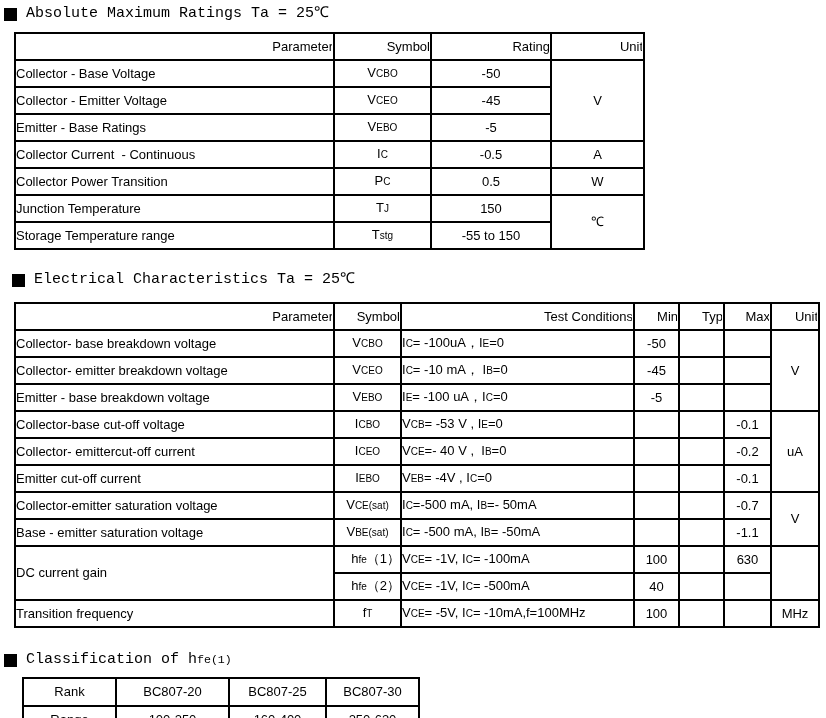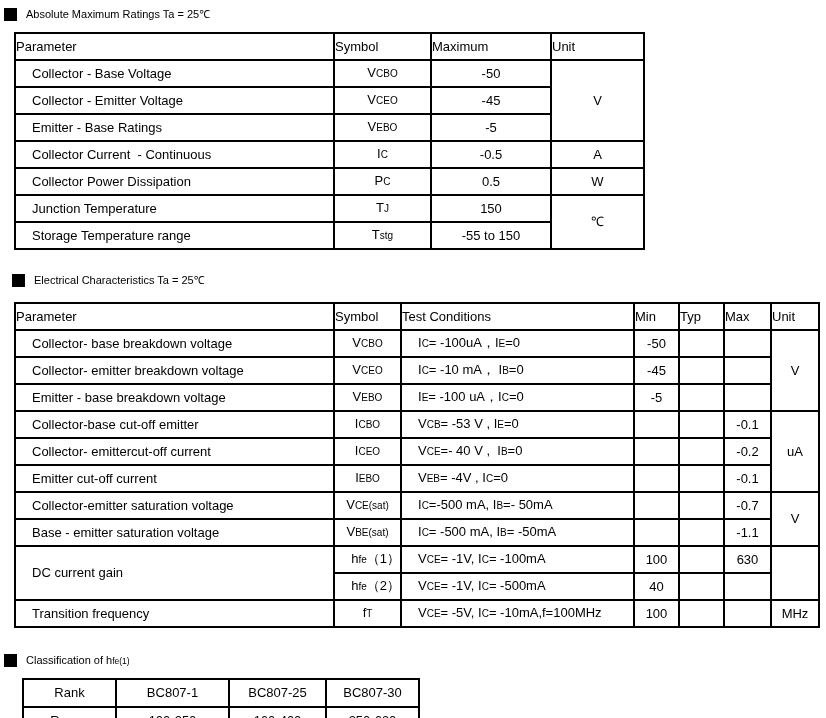--- a/index.html
+++ b/index.html
@@ -1,35 +1,35 @@
 <!DOCTYPE html>
 <html><head>
 <meta charset="utf-8">
 <style>
   html,body { margin:0; padding:0; }
   body {
     width:826px; height:718px; background:#ffffff; color:#000000;
     font-family:"Liberation Sans", sans-serif;
     overflow:hidden;
   }
-  .heading { display:flex; align-items:center; gap:9px; font-size:11px; line-height:18px; }
+  .heading { display:flex; align-items:center; gap:9px; font-size:15px; line-height:18px;font-family:Liberation Mono, monospace; }
   .heading .sq { width:13px; height:13px; background:#000; flex:0 0 auto; }
   #heading-1 { margin:5px 0 0 4px; }
   #heading-2 { margin:21px 0 0 4px;padding-left:8px; }
   #heading-3 { margin:23px 0 0 4px; }
 
   table { border-collapse:collapse; table-layout:fixed; }
   td, th {
     border:2px solid #000;
     font-size:13px; font-weight:normal;
     padding:0; height:25px; overflow:hidden;
     line-height:14px;
   }
-  th { text-align:left; }
-  .left { text-align:left; padding-left:16px; white-space:pre; }
+  th { text-align:right;border-radius:9px; }
+  .left { text-align:left; padding-left:0; white-space:pre; }
   .ctr  { text-align:center; }
   .symleft { text-align:right; padding-left:3px; white-space:pre; }
   .sm { font-size:0.77em; }
 
   #table-abs { margin:9px 0 0 14px; width:629px; }
   #table-elec { margin:13px 0 0 14px; width:804px; }
   #table-class { margin:8px 0 0 22px; width:396px; }
   #table-class td { height:26px; }
 </style>
 </head>
@@ -44,21 +44,21 @@
   <colgroup>
       <col style="width:319px">
       <col style="width:97px">
       <col style="width:120px">
       <col style="width:93px">
     </colgroup>
   <tbody>
       <tr>
     <th>Parameter</th>
     <th>Symbol</th>
-    <th>Maximum</th>
+    <th>Rating</th>
     <th>Unit</th>
   </tr>
   <tr>
     <td class="left">Collector - Base Voltage</td>
     <td class="ctr"><span>V</span><span class="sm">CBO</span></td>
     <td class="ctr">-50</td>
     <td class="ctr" rowspan="3">V</td>
   </tr>
   <tr>
     <td class="left">Collector - Emitter Voltage</td>
@@ -70,21 +70,21 @@
     <td class="ctr"><span>V</span><span class="sm">EBO</span></td>
     <td class="ctr">-5</td>
   </tr>
   <tr>
     <td class="left">Collector Current  - Continuous</td>
     <td class="ctr"><span>I</span><span class="sm">C</span></td>
     <td class="ctr">-0.5</td>
     <td class="ctr">A</td>
   </tr>
   <tr>
-    <td class="left">Collector Power Dissipation</td>
+    <td class="left">Collector Power Transition</td>
     <td class="ctr"><span>P</span><span class="sm">C</span></td>
     <td class="ctr">0.5</td>
     <td class="ctr">W</td>
   </tr>
   <tr>
     <td class="left">Junction Temperature</td>
     <td class="ctr"><span>T</span><span class="sm">J</span></td>
     <td class="ctr">150</td>
     <td class="ctr" rowspan="2">℃</td>
   </tr>
@@ -140,21 +140,21 @@
   </tr>
   <tr>
     <td class="left">Emitter - base breakdown voltage</td>
     <td class="ctr"><span>V</span><span class="sm">EBO</span></td>
     <td class="left"><span>I</span><span class="sm">E</span><span>= -100 uA，I</span><span class="sm">C</span><span>=0</span></td>
     <td class="ctr">-5</td>
     <td class="ctr"></td>
     <td class="ctr"></td>
   </tr>
   <tr>
-    <td class="left">Collector-base cut-off emitter</td>
+    <td class="left">Collector-base cut-off voltage</td>
     <td class="ctr"><span>I</span><span class="sm">CBO</span></td>
     <td class="left"><span>V</span><span class="sm">CB</span><span>= -53 V , I</span><span class="sm">E</span><span>=0</span></td>
     <td class="ctr"></td>
     <td class="ctr"></td>
     <td class="ctr">-0.1</td>
     <td class="ctr" rowspan="3">uA</td>
   </tr>
   <tr>
     <td class="left">Collector- emittercut-off current</td>
     <td class="ctr"><span>I</span><span class="sm">CEO</span></td>
@@ -224,21 +224,21 @@
 <table id="table-class">
   <colgroup>
       <col style="width:93px">
       <col style="width:113px">
       <col style="width:97px">
       <col style="width:93px">
     </colgroup>
   <tbody>
       <tr>
     <td class="ctr">Rank</td>
-    <td class="ctr">BC807-1</td>
+    <td class="ctr">BC807-20</td>
     <td class="ctr">BC807-25</td>
     <td class="ctr">BC807-30</td>
   </tr>
   <tr>
     <td class="ctr">Range</td>
     <td class="ctr">100-250</td>
     <td class="ctr">160-400</td>
     <td class="ctr">250-630</td>
   </tr>
 

